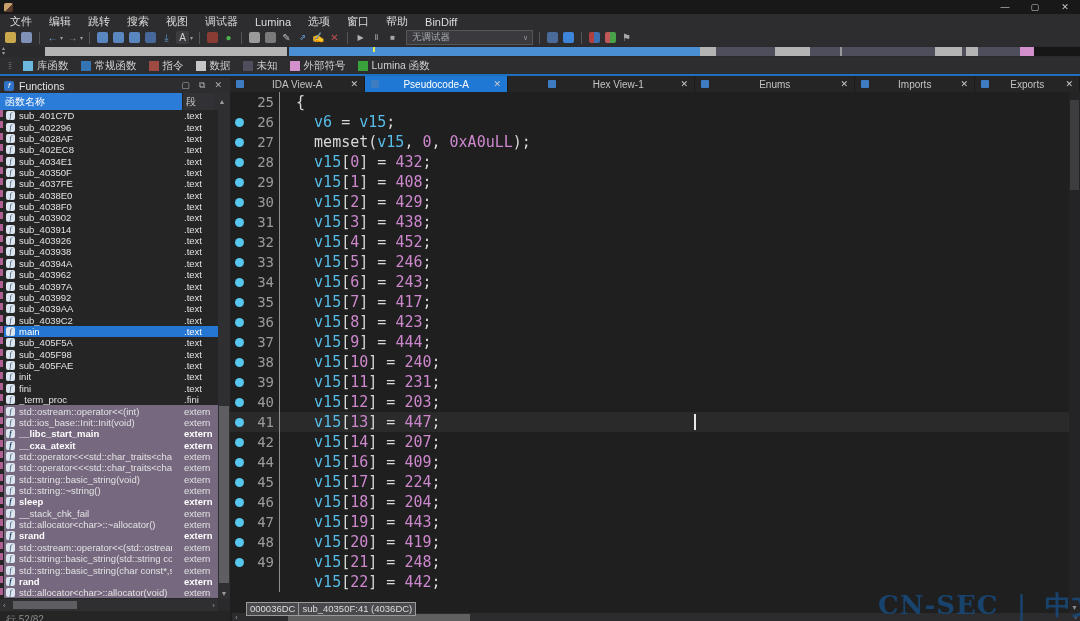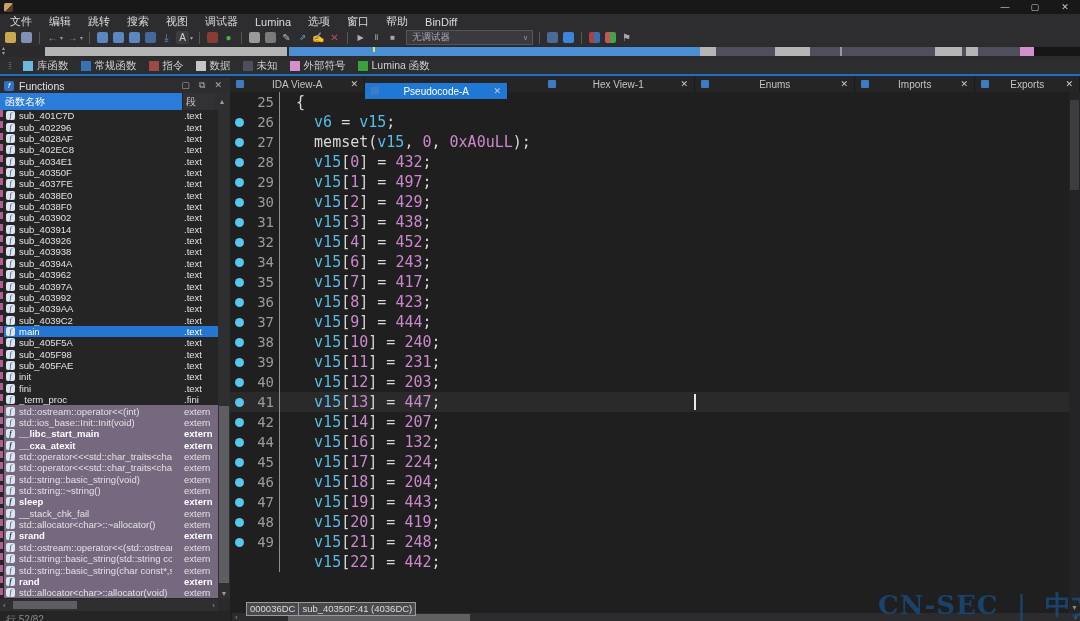--- a/index.html
+++ b/index.html
@@ -74,21 +74,21 @@
   #fn-corner{position:absolute;left:218px;top:523px;width:12px;height:12px;background:#2a2a2c;}
   #fn-status{position:absolute;left:6px;top:537px;font-size:10px;color:#8a8a8a;}
   
   #mainpane{position:absolute;left:230px;top:74px;width:850px;height:547px;background:#1f1f1f;border-top:2px solid #1f6fc0;}
   #tabbar{position:absolute;left:0;top:0;width:850px;height:16px;background:#252526;display:flex;}
   .tab{display:flex;align-items:center;height:16px;font-size:10px;color:#c4c4c4;box-sizing:border-box;
        border-right:1px solid #1a1a1a;padding:0 6px;}
   .tab .tab-ico{width:8px;height:8px;background:#3d7cc0;border-radius:1px;margin-right:6px;flex:none;}
   .tab .tab-label{flex:1;text-align:center;white-space:nowrap;overflow:hidden;}
   .tab .tab-close{margin-left:6px;font-size:9px;color:#cccccc;}
-  .tab.active{background:#1f78d4;color:#fff;margin-top:7px;}
+  .tab.active{background:#1f78d4;color:#fff;}
   
   #code{position:absolute;left:0;top:16px;width:850px;height:521px;overflow:hidden;
         font-family:"DejaVu Sans Mono","Liberation Mono",monospace;font-size:15px;}
   .code-line{display:flex;height:20px;line-height:20px;position:relative;}
   .code-line.current{background:rgba(255,255,255,0.05);}
   .gut-dot{width:18px;flex:none;display:flex;align-items:center;justify-content:center;}
   .bp{width:9px;height:9px;border-radius:50%;background:#57c7ee;}
   .gut-num{width:32px;flex:none;text-align:right;padding-right:5px;box-sizing:border-box;
            color:#9b9b9b;font-size:14px;border-right:1px solid #8f8f8f;}
   .code-text{padding-left:7px;white-space:pre;}
@@ -536,21 +536,21 @@
             <span class="bp"></span>
           </span>
           <span class="gut-num">28</span>
           <span class="code-text"><span class="tk-p">   </span><span class="tk-v">v15</span><span class="tk-p">[</span><span class="tk-c">0</span><span class="tk-p">] = </span><span class="tk-c">432</span><span class="tk-p">;</span></span>
         </div>
         <div class="code-line">
           <span class="gut-dot">
             <span class="bp"></span>
           </span>
           <span class="gut-num">29</span>
-          <span class="code-text"><span class="tk-p">   </span><span class="tk-v">v15</span><span class="tk-p">[</span><span class="tk-c">1</span><span class="tk-p">] = </span><span class="tk-c">497</span><span class="tk-p">;</span></span>
+          <span class="code-text"><span class="tk-p">   </span><span class="tk-v">v15</span><span class="tk-p">[</span><span class="tk-c">1</span><span class="tk-p">] = </span><span class="tk-c">408</span><span class="tk-p">;</span></span>
         </div>
         <div class="code-line">
           <span class="gut-dot">
             <span class="bp"></span>
           </span>
           <span class="gut-num">30</span>
           <span class="code-text"><span class="tk-p">   </span><span class="tk-v">v15</span><span class="tk-p">[</span><span class="tk-c">2</span><span class="tk-p">] = </span><span class="tk-c">429</span><span class="tk-p">;</span></span>
         </div>
         <div class="code-line">
           <span class="gut-dot">
@@ -558,20 +558,27 @@
           </span>
           <span class="gut-num">31</span>
           <span class="code-text"><span class="tk-p">   </span><span class="tk-v">v15</span><span class="tk-p">[</span><span class="tk-c">3</span><span class="tk-p">] = </span><span class="tk-c">438</span><span class="tk-p">;</span></span>
         </div>
         <div class="code-line">
           <span class="gut-dot">
             <span class="bp"></span>
           </span>
           <span class="gut-num">32</span>
           <span class="code-text"><span class="tk-p">   </span><span class="tk-v">v15</span><span class="tk-p">[</span><span class="tk-c">4</span><span class="tk-p">] = </span><span class="tk-c">452</span><span class="tk-p">;</span></span>
+        </div>
+        <div class="code-line">
+          <span class="gut-dot">
+            <span class="bp"></span>
+          </span>
+          <span class="gut-num">33</span>
+          <span class="code-text"><span class="tk-p">   </span><span class="tk-v">v15</span><span class="tk-p">[</span><span class="tk-c">5</span><span class="tk-p">] = </span><span class="tk-c">246</span><span class="tk-p">;</span></span>
         </div>
         <div class="code-line">
           <span class="gut-dot">
             <span class="bp"></span>
           </span>
           <span class="gut-num">34</span>
           <span class="code-text"><span class="tk-p">   </span><span class="tk-v">v15</span><span class="tk-p">[</span><span class="tk-c">6</span><span class="tk-p">] = </span><span class="tk-c">243</span><span class="tk-p">;</span></span>
         </div>
         <div class="code-line">
           <span class="gut-dot">
@@ -628,21 +635,21 @@
             <span class="bp"></span>
           </span>
           <span class="gut-num">42</span>
           <span class="code-text"><span class="tk-p">   </span><span class="tk-v">v15</span><span class="tk-p">[</span><span class="tk-c">14</span><span class="tk-p">] = </span><span class="tk-c">207</span><span class="tk-p">;</span></span>
         </div>
         <div class="code-line">
           <span class="gut-dot">
             <span class="bp"></span>
           </span>
           <span class="gut-num">44</span>
-          <span class="code-text"><span class="tk-p">   </span><span class="tk-v">v15</span><span class="tk-p">[</span><span class="tk-c">16</span><span class="tk-p">] = </span><span class="tk-c">132</span><span class="tk-p">;</span></span>
+          <span class="code-text"><span class="tk-p">   </span><span class="tk-v">v15</span><span class="tk-p">[</span><span class="tk-c">16</span><span class="tk-p">] = </span><span class="tk-c">409</span><span class="tk-p">;</span></span>
         </div>
         <div class="code-line">
           <span class="gut-dot">
             <span class="bp"></span>
           </span>
           <span class="gut-num">45</span>
           <span class="code-text"><span class="tk-p">   </span><span class="tk-v">v15</span><span class="tk-p">[</span><span class="tk-c">17</span><span class="tk-p">] = </span><span class="tk-c">224</span><span class="tk-p">;</span></span>
         </div>
         <div class="code-line">
           <span class="gut-dot">

